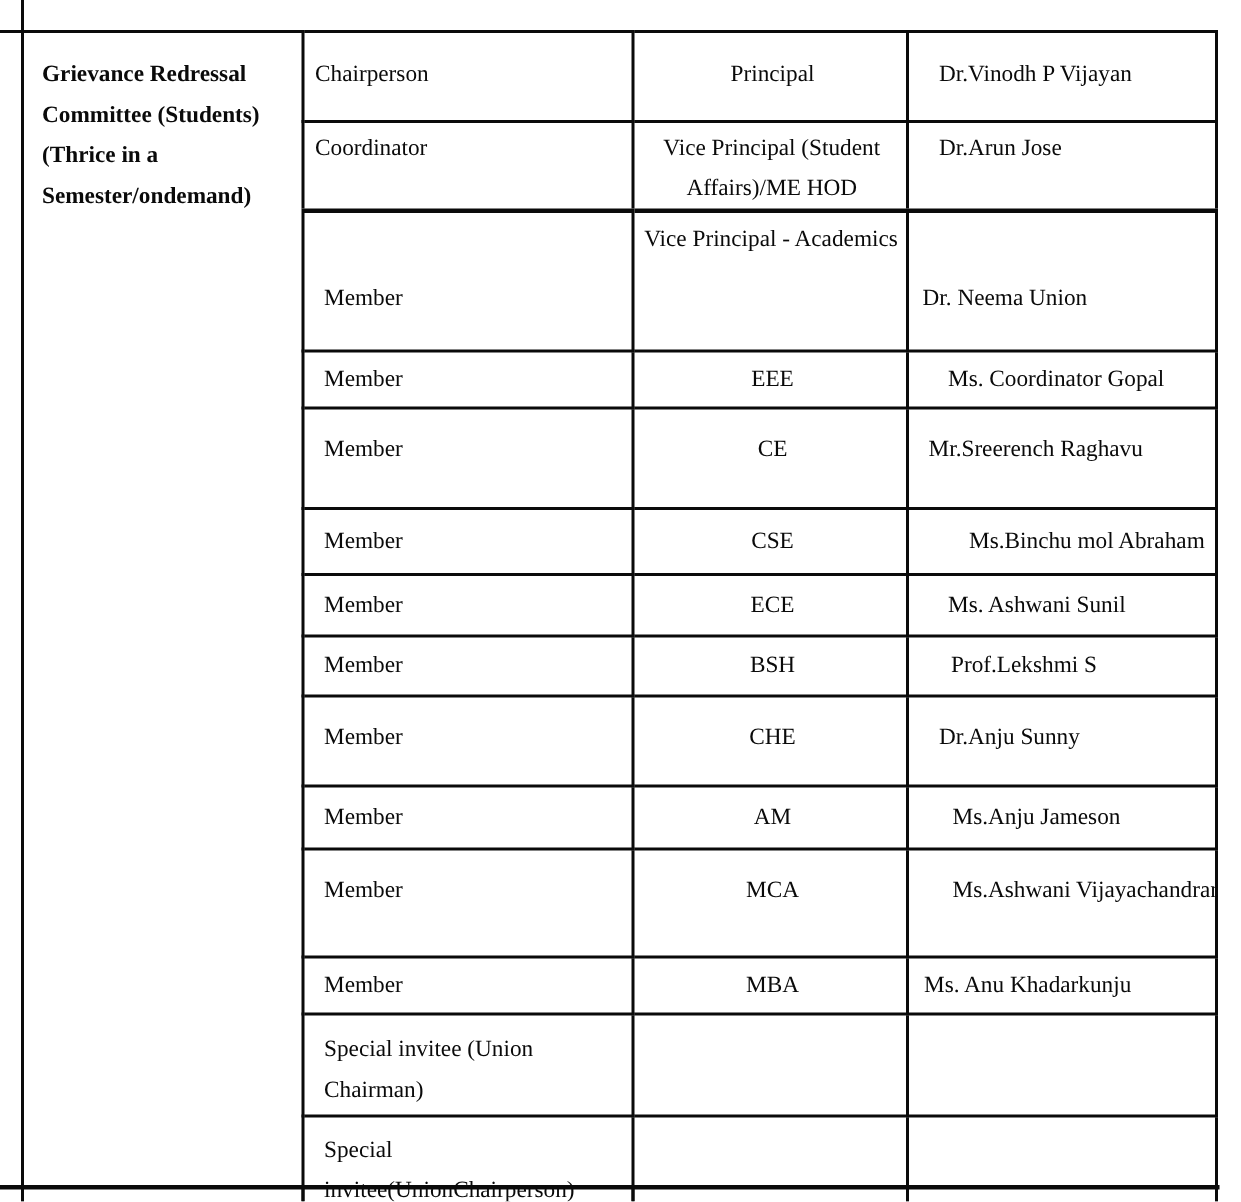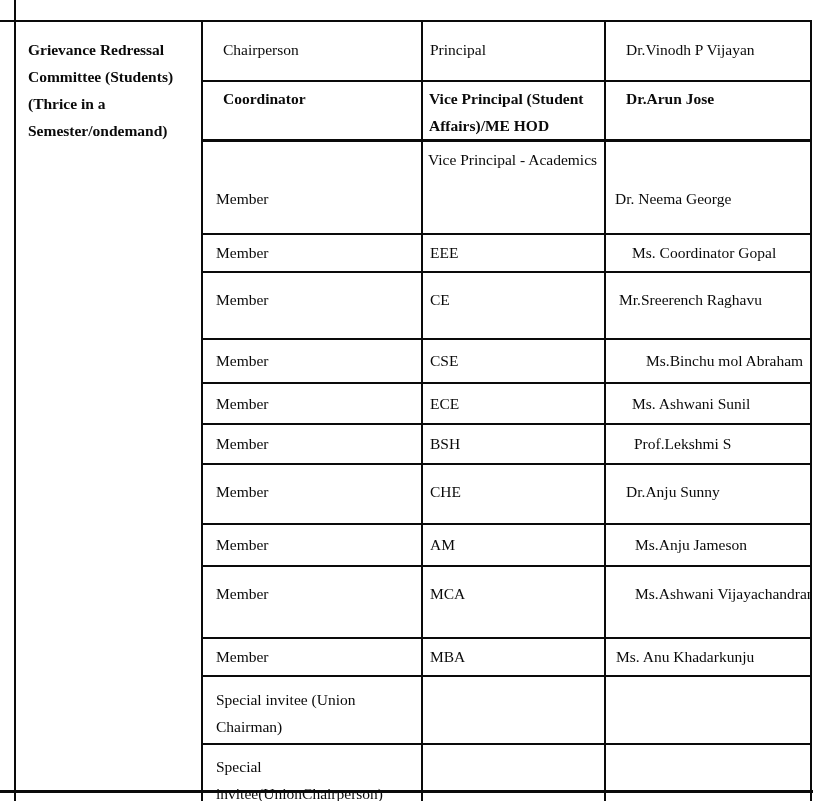--- a/index.html
+++ b/index.html
@@ -34,31 +34,31 @@
     border-bottom:none;
     padding:0;
   }
   td.cell-title{
     vertical-align:top;
     border-bottom:none;
     padding:5px 8px 0 12px;
     font-weight:bold;
   }
   
-  td.col-dept{padding-left:7px;}
+  td.col-dept{padding-left:7px;text-align:center;}
   td.col-name{white-space:nowrap;padding-left:20px;}
   
   tr.r1{height:60px}  tr.r2{height:57px}  tr.r3{height:93px}  tr.r4{height:38px}
   tr.r5{height:67px}  tr.r6{height:44px}  tr.r7{height:41px}  tr.r8{height:40px}
   tr.r9{height:60px}  tr.r10{height:42px} tr.r11{height:72px} tr.r12{height:38px}
   tr.r13{height:68px} tr.r14{height:65px}
   
   tr.r1 td{vertical-align:top;padding-top:14px}
-  tr.r1 td.col-role,tr.r2 td.col-role{padding-left:20px}
-  tr.r2 td{vertical-align:top;padding-top:3px;font-weight:bold;border-bottom-width:3px}
+  tr.r1 td.col-role,tr.r2 td.col-role{padding-left:7px}
+  tr.r2 td{vertical-align:top;padding-top:3px;font-weight:normal;border-bottom-width:3px}
   tr.r2 td.col-dept{padding-left:6px}
   tr.r3 td{vertical-align:top}
   tr.r3 td.col-role{padding-top:43px}
   tr.r3 td.col-dept{padding-top:4px;padding-left:5px}
   tr.r3 td.col-name{padding-top:43px;padding-left:9px}
   tr.r4 td.col-name{padding-left:26px}
   tr.r5 td{vertical-align:top;padding-top:13px}
   tr.r5 td.col-name{padding-left:13px}
   tr.r6 td.col-name{padding-left:40px}
   tr.r7 td.col-name{padding-left:26px}
@@ -101,21 +101,21 @@
       <td class="col-name">Dr.Vinodh P Vijayan</td>
     </tr>
     <tr class="r2">
       <td class="col-role">Coordinator</td>
       <td class="col-dept">Vice Principal (Student Affairs)/ME HOD</td>
       <td class="col-name">Dr.Arun Jose</td>
     </tr>
     <tr class="r3">
       <td class="col-role">Member</td>
       <td class="col-dept">Vice Principal - Academics</td>
-      <td class="col-name">Dr. Neema George</td>
+      <td class="col-name">Dr. Neema Union</td>
     </tr>
     <tr class="r4">
       <td class="col-role">Member</td>
       <td class="col-dept">EEE</td>
       <td class="col-name">Ms. Coordinator Gopal</td>
     </tr>
     <tr class="r5">
       <td class="col-role">Member</td>
       <td class="col-dept">CE</td>
       <td class="col-name">Mr.Sreerench Raghavu</td>

